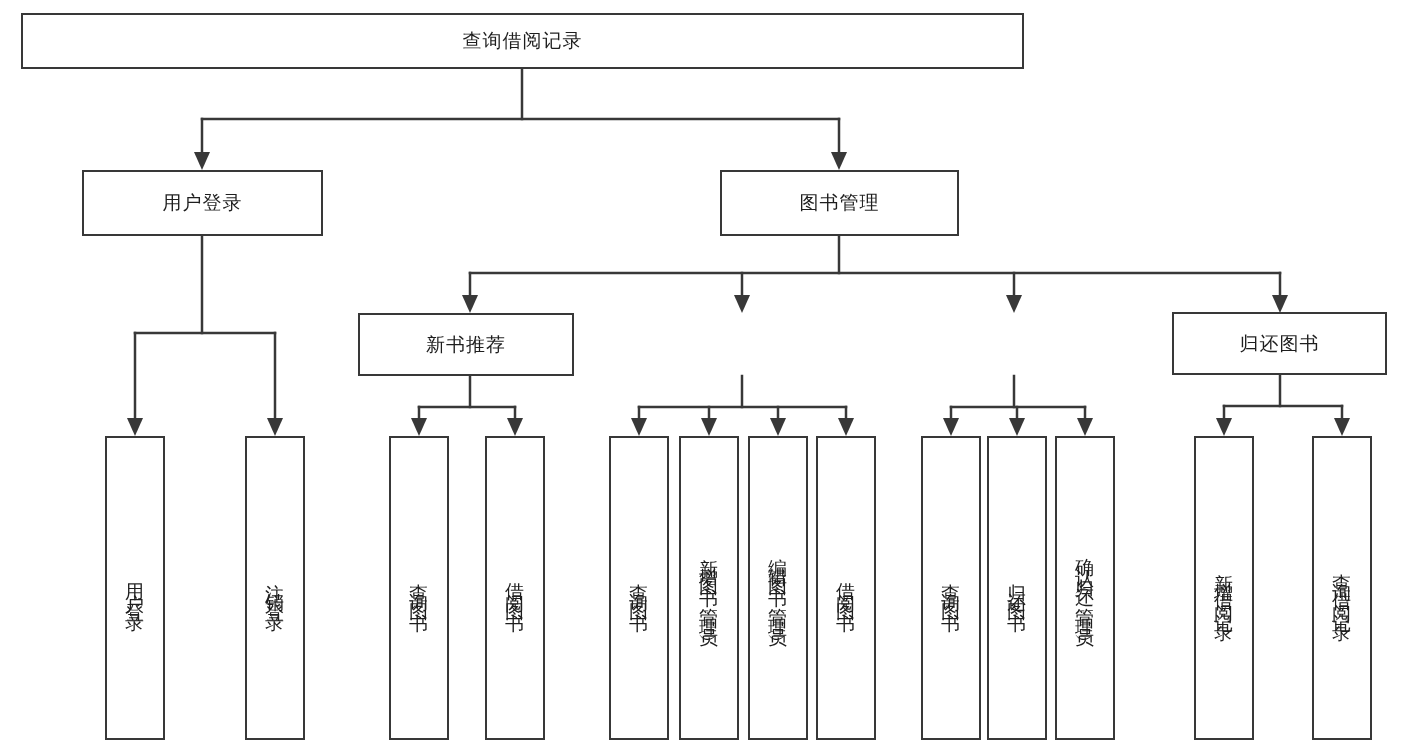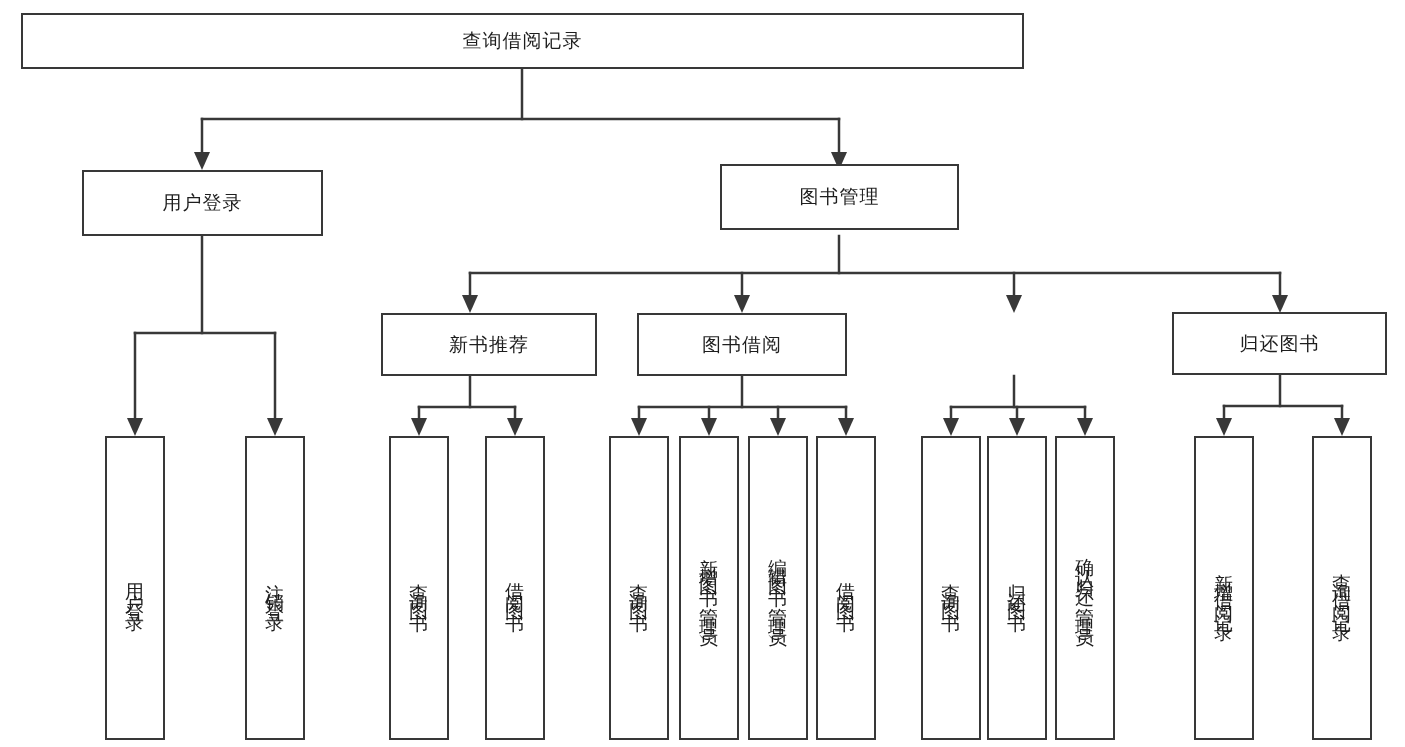--- a/index.html
+++ b/index.html
@@ -130,29 +130,26 @@
     </g>
   </svg>
 
   <div class="node" style="left:21px;top:13px;width:1003px;height:56px;">
     <span>查询借阅记录</span>
   </div>
 
   <div class="node" style="left:82px;top:170px;width:241px;height:66px;">
     <span>用户登录</span>
   </div>
-  <div class="node" style="left:720px;top:164px;width:239px;height:66px;">
+  <div class="node" style="left:720px;top:170px;width:239px;height:66px;">
     <span>图书管理</span>
   </div>
 
-  <div class="node" style="left:381px;top:313px;width:216px;height:63px;">
+  <div class="node" style="left:358px;top:313px;width:216px;height:63px;">
     <span>新书推荐</span>
-  </div>
-  <div class="node" style="left:637px;top:313px;width:210px;height:63px;">
-    <span>图书借阅</span>
   </div>
   <div class="node" style="left:1172px;top:312px;width:215px;height:63px;">
     <span>归还图书</span>
   </div>
 
   <div class="node leaf" style="left:105px;top:436px;width:60px;height:304px;">
     <span>用户登录</span>
   </div>
   <div class="node leaf" style="left:245px;top:436px;width:60px;height:304px;">
     <span>注销登录</span>

